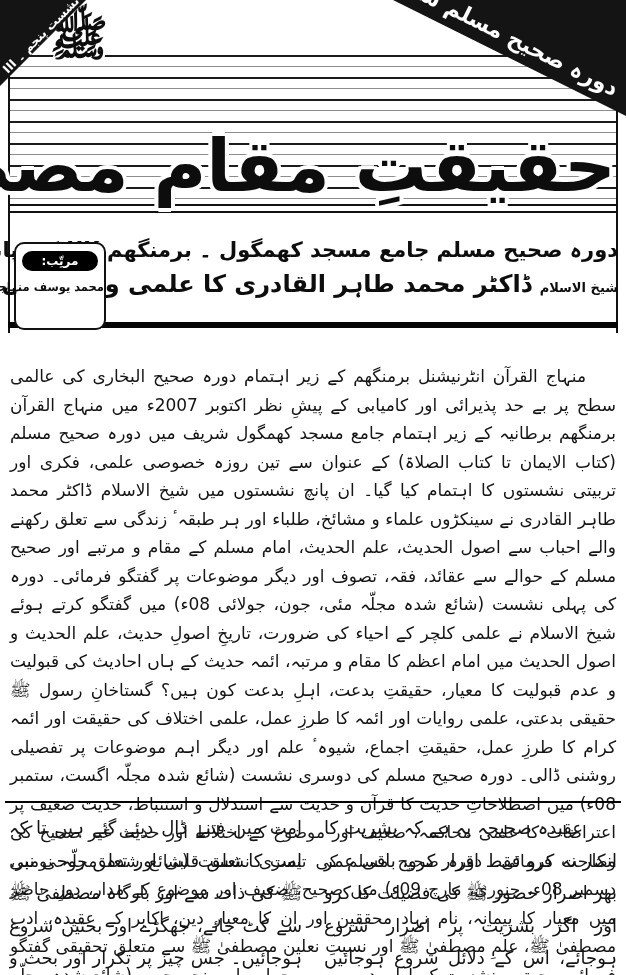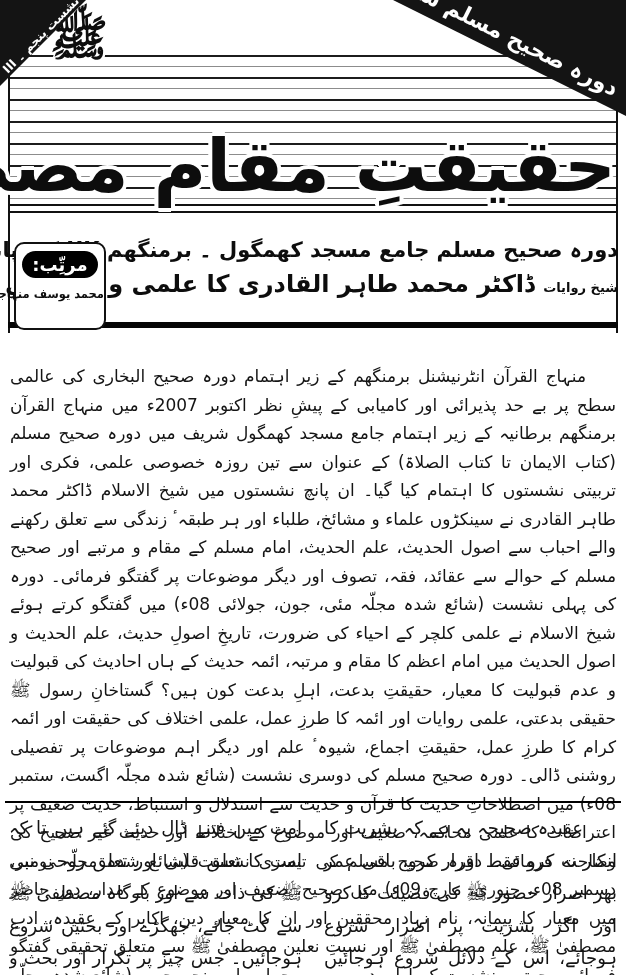--- a/index.html
+++ b/index.html
@@ -80,21 +80,21 @@
     color:#0d0d0d;
   }
   .shaykh-prefix{ font-size:13px; font-weight:bold; }
   .compiler-box{
     position:absolute; left:14px; top:242px; width:92px; height:88px;
     border:2px solid #111; border-radius:10px; background:#fff;
     z-index:4; box-sizing:border-box; text-align:center;
   }
   .compiler-pill{
     margin:7px auto 0 auto; width:72px; background:#000; color:#fff;
-    border-radius:16px; font-size:18px; font-weight:bold; padding:3px 2px;
+    border-radius:16px; font-size:12px; font-weight:bold; padding:3px 2px;
   }
   .compiler-name{
     margin-top:9px; font-size:11.5px; font-weight:bold; white-space:nowrap;
     color:#0d0d0d;
   }
   
   .intro{
     position:absolute; top:345px; left:10px; right:10px;
     font-size:17px; line-height:28.5px; text-align:justify;
     color:#141414;
@@ -131,21 +131,21 @@
   <div class="header-frame"></div>
   <div class="ruled-lines"></div>
   <div class="salawat-seal">ﷺ</div>
   <h1 class="page-title">حقیقتِ مقام مصطفیٰ</h1>
 
   <div class="subtitle-divider"></div>
 
   <div class="subtitle-box">
     <div class="subtitle-line1">دورہ صحیح مسلم جامع مسجد کھمگول ۔ برمنگھم UK کی پانچویں نشست میں</div>
     <div class="subtitle-line2">
-      <span class="shaykh-prefix">شیخ روایات</span>
+      <span class="shaykh-prefix">شیخ الاسلام</span>
       <span>ڈاکٹر محمد طاہر القادری کا علمی و تحقیقی درس حدیث</span>
     </div>
   </div>
 
   <div class="compiler-box">
     <div class="compiler-pill">مرتِّب:</div>
     <div class="compiler-name">محمد یوسف منہاجین</div>
   </div>
 
   <p class="intro para-indent">منہاج القرآن انٹرنیشنل برمنگھم کے زیر اہتمام دورہ صحیح البخاری کی عالمی سطح پر بے حد پذیرائی اور کامیابی کے پیشِ نظر اکتوبر 2007ء میں منہاج القرآن برمنگھم برطانیہ کے زیر اہتمام جامع مسجد کھمگول شریف میں دورہ صحیح مسلم (کتاب الایمان تا کتاب الصلاۃ) کے عنوان سے تین روزہ خصوصی علمی، فکری اور تربیتی نشستوں کا اہتمام کیا گیا۔ ان پانچ نشستوں میں شیخ الاسلام ڈاکٹر محمد طاہر القادری نے سینکڑوں علماء و مشائخ، طلباء اور ہر طبقہٴ زندگی سے تعلق رکھنے والے احباب سے اصول الحدیث، علم الحدیث، امام مسلم کے مقام و مرتبے اور صحیح مسلم کے حوالے سے عقائد، فقہ، تصوف اور دیگر موضوعات پر گفتگو فرمائی۔ دورہ کی پہلی نشست (شائع شدہ مجلّہ مئی، جون، جولائی 08ء) میں گفتگو کرتے ہوئے شیخ الاسلام نے علمی کلچر کے احیاء کی ضرورت، تاریخِ اصولِ حدیث، علم الحدیث و اصول الحدیث میں امام اعظم کا مقام و مرتبہ، ائمہ حدیث کے ہاں احادیث کی قبولیت و عدم قبولیت کا معیار، حقیقتِ بدعت، اہلِ بدعت کون ہیں؟ گستاخانِ رسول ﷺ حقیقی بدعتی، علمی روایات اور ائمہ کا طرزِ عمل، علمی اختلاف کی حقیقت اور ائمہ کرام کا طرزِ عمل، حقیقتِ اجماع، شیوہٴ علم اور دیگر اہم موضوعات پر تفصیلی روشنی ڈالی۔ دورہ صحیح مسلم کی دوسری نشست (شائع شدہ مجلّہ اگست، ستمبر 08ء) میں اصطلاحاتِ حدیث کا قرآن و حدیث سے استدلال و استنباط، حدیث ضعیف پر اعتراضات کا علمی محاکمہ، ضعیف اور موضوع کے اختلاط اور حدیث غیر صحیح کی وضاحت فرمائی۔ دورہ صحیح مسلم کی تیسری نشست (شائع شدہ مجلّہ نومبر، دسمبر 08ء، جنوری، مارچ 09ء) میں صحیح، ضعیف اور موضوع کے مدار، دورِ حاضر میں معیار کا پیمانہ، نام نہاد محققین اور ان کا معیار دین، اکابر کے عقیدہ، ادبِ مصطفیٰ ﷺ، علمِ مصطفیٰ ﷺ اور نسبتِ نعلین مصطفیٰ ﷺ سے متعلق تحقیقی گفتگو فرمائی۔ چوتھی نشست کے اول، دوم، سوم، چہارم اور پنجم حصہ (شائع شدہ مجلّہ اپریل، مئی، جون، جولائی، اگست 09ء) میں اسلاف کے عقیدہ اور ہمارا طرزِ عمل، آثار و اماکن سے برکت کا حصول، ایمان و حیاء اور استقامت و ولایت کے حوالے سے پُرمغز تحقیقی گفتگو فرمائی۔ پانچویں اور آخری نشست کے پہلے اور دوسرے حصہ (ستمبر، دسمبر 09ء) میں حدیث ضعیف کے حکم، رقت قلبی و ایمان اور بشریتِ مصطفیٰ ﷺ پر تحقیقی گفتگو فرمائی۔ اسی نشست کا تیسرا حصہ نذرِ قارئین ہے۔ (مرتب)</p>

